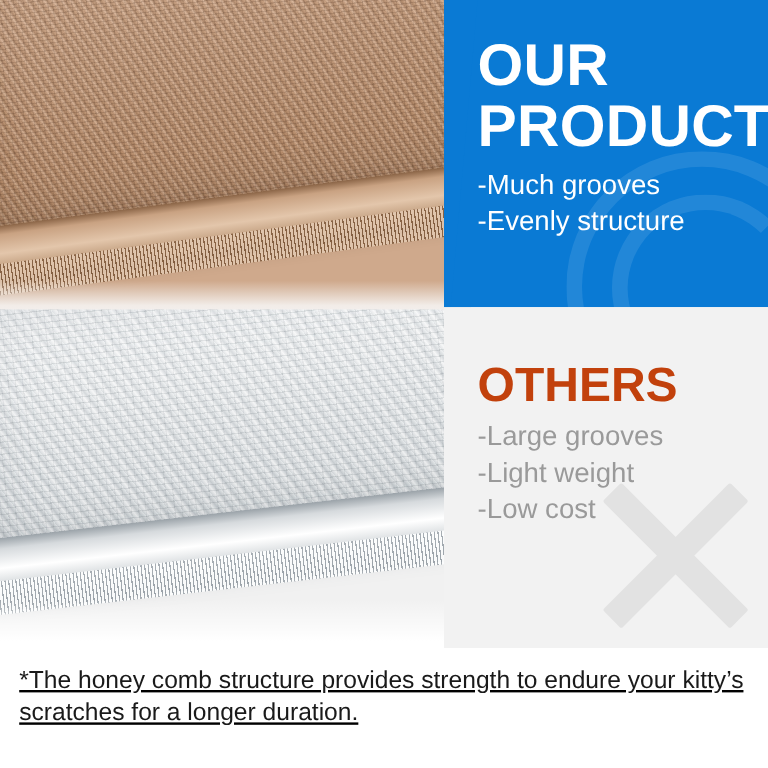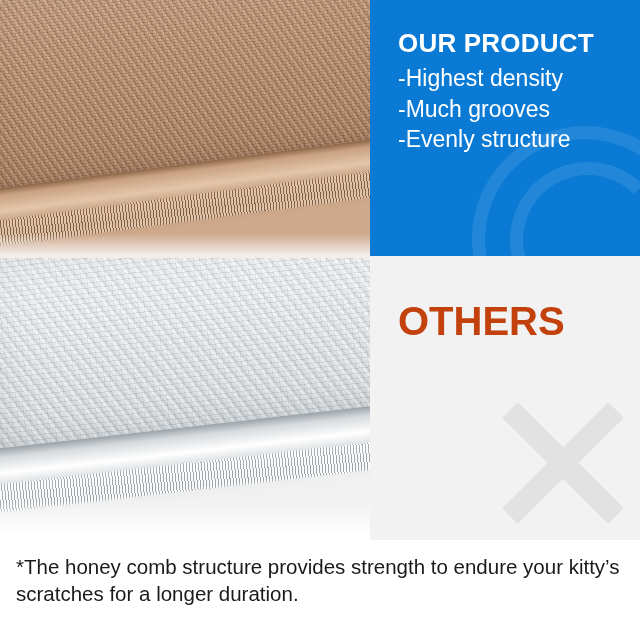--- a/index.html
+++ b/index.html
@@ -169,21 +169,21 @@
     border: 13px solid rgba(255,255,255,0.10);
     border-radius: 50%;
     border-right-color: transparent;
   }
   .panel-inner {
     position: absolute;
     left: 28px; top: 30px;
     right: 8px;
   }
   .heading-ours {
-    font-size: 26px;
+    font-size: 49px;
     font-weight: 700;
     letter-spacing: 0.2px;
     color: #ffffff;
     line-height: 1.05;
     margin: 0 0 6px 0;
   }
   .bullets {
     list-style: none;
     margin: 0;
     padding: 0;
@@ -242,20 +242,21 @@
     color: #9a9a9a;
     white-space: nowrap;
   }
 
   
   .footnote {
     position: absolute;
     left: 0; top: 540px;
     width: 640px; height: 100px;
     background: #ffffff;
+    text-decoration: underline;
   }
   .footnote p {
     margin: 0;
     padding: 14px 18px 0 16px;
     font-size: 20.5px;
     line-height: 1.30;
     color: #1a1a1a;
   }
 </style>
 </head>
@@ -280,34 +281,38 @@
     <div class="foam-edge-fringe"></div>
     <div class="photo-bottom-fade"></div>
   </div>
 
   <div class="blue-panel">
     <div class="blue-swirl"></div>
     <div class="blue-swirl2"></div>
     <div class="panel-inner">
       <h2 class="heading-ours">OUR PRODUCT</h2>
       <ul class="bullets">
-        <li>-Highest density</li>
         <li>-Much grooves</li>
         <li>-Evenly structure</li>
       </ul>
     </div>
   </div>
 
   <div class="grey-panel">
     <div class="grey-x">
       <span class="a"></span>
       <span class="b"></span>
     </div>
     <div class="panel-inner-grey">
       <h2 class="heading-others">OTHERS</h2>
+      <ul class="bullets-grey">
+        <li>-Large grooves</li>
+        <li>-Light weight</li>
+        <li>-Low cost</li>
+      </ul>
     </div>
   </div>
 
   <div class="footnote">
     <p>*The honey comb structure provides strength to endure your kitty’s scratches for a longer duration.</p>
   </div>
 
 </div>
 
 </body></html>

